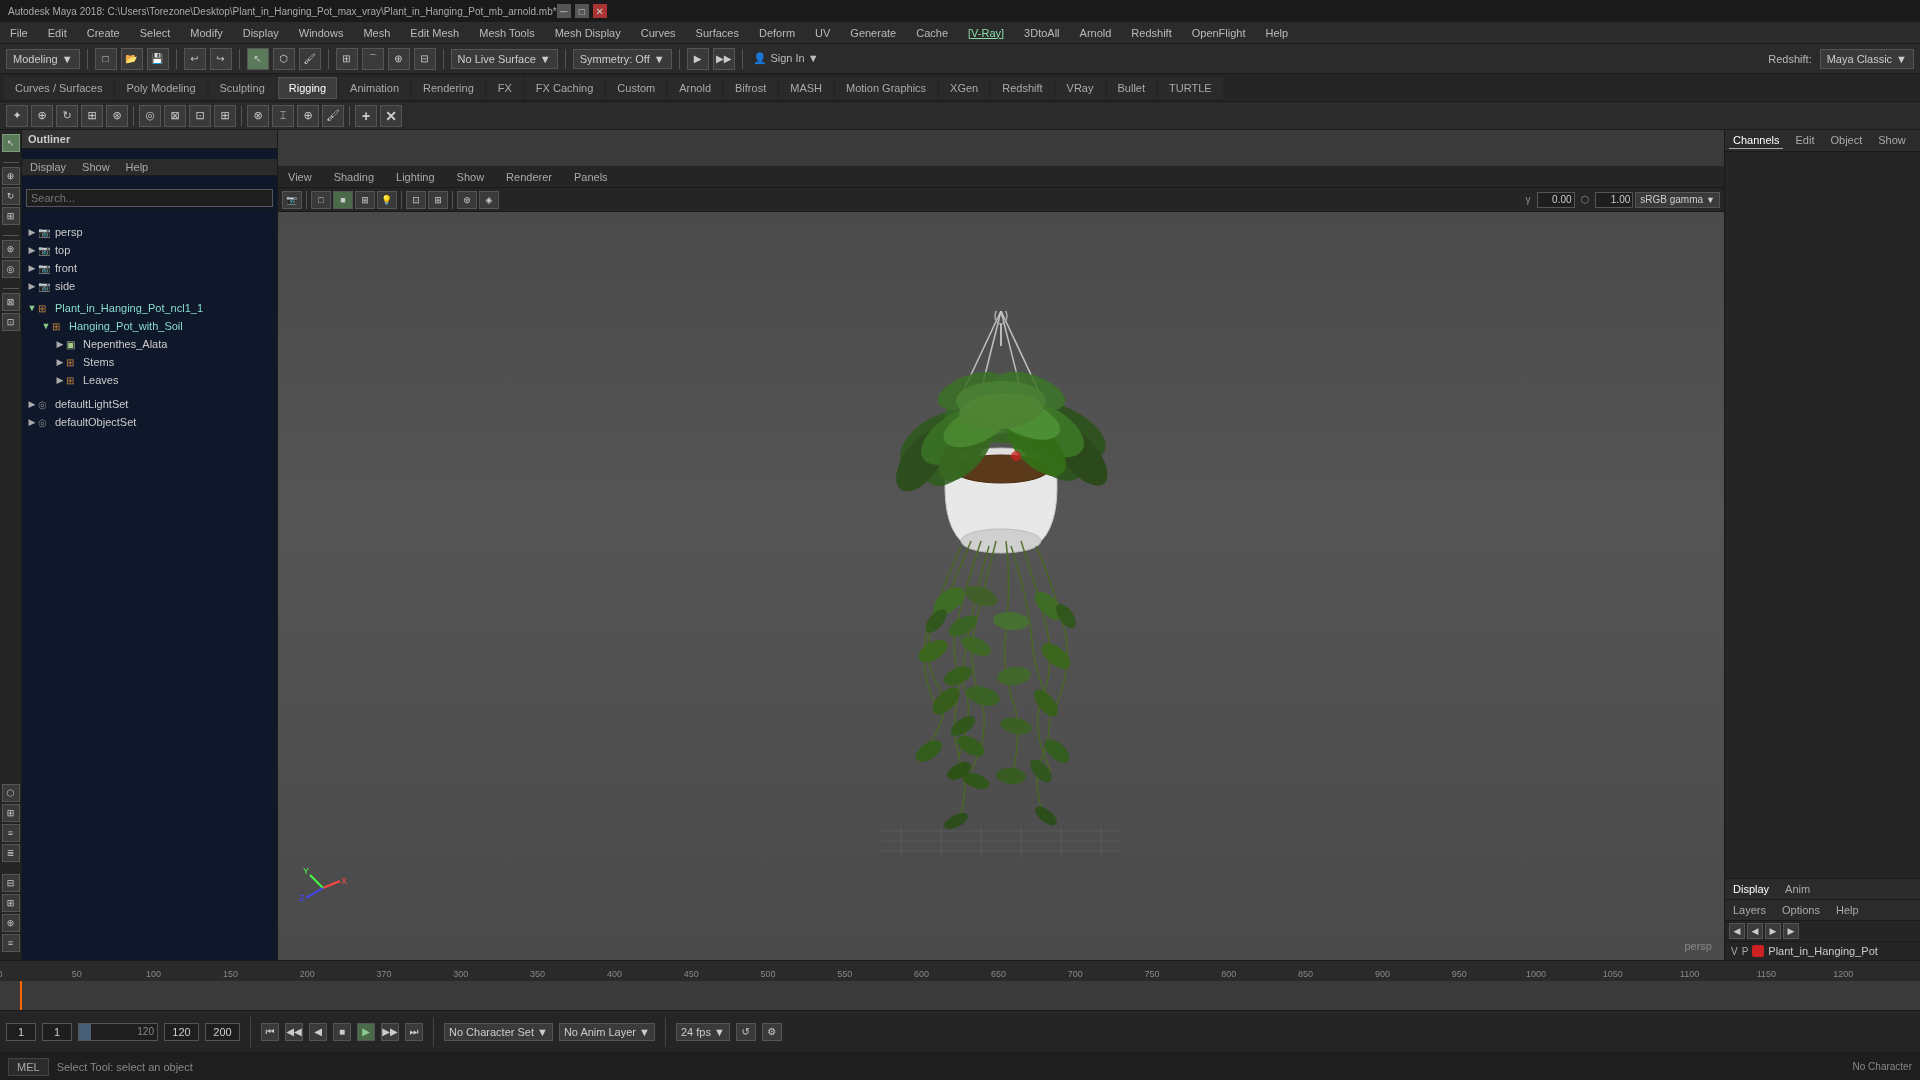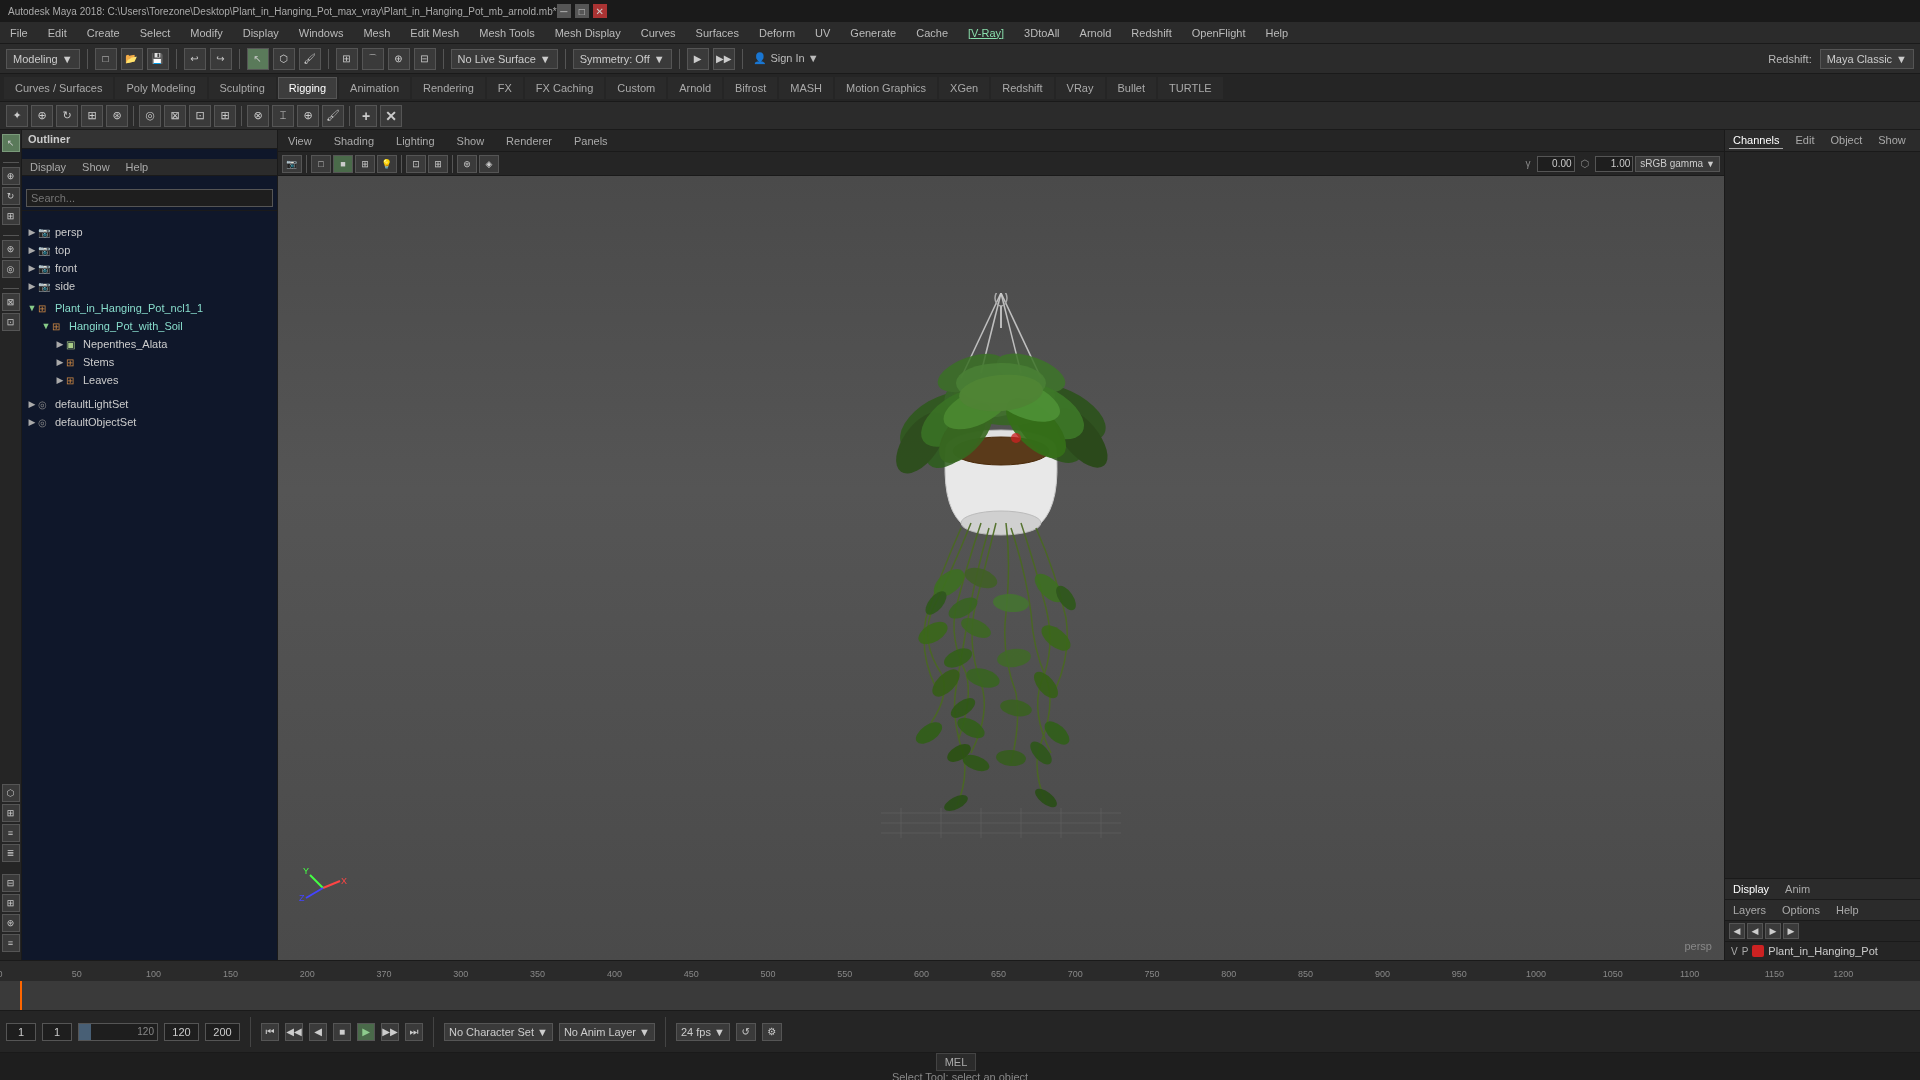--- a/index.html
+++ b/index.html
@@ -197,20 +197,21 @@
     .tree-label { color: #ccc; font-size: 11px; }
     .icon-camera { color: #88aacc; }
 
     
     #viewport-area {
       flex: 1;
       background: #5eead4;
       display: flex;
       flex-direction: column;
       position: relative;
+      margin-top: 36px;
     }
     #viewport-menubar {
       height: 22px;
       background: #252525;
       display: flex;
       align-items: center;
       padding: 0 4px;
       gap: 10px;
       border-bottom: 1px solid #1a1a1a;
       font-size: 11px;
@@ -398,21 +399,20 @@
     
     #status-bar {
       height: 28px;
       background: #1e1e1e;
       border-top: 1px solid #1a1a1a;
       display: flex;
       align-items: center;
       padding: 0 8px;
       font-size: 11px;
       color: #888;
-      flex-direction: column;
     }
 
     
     ::-webkit-scrollbar { width: 8px; height: 8px; }
     ::-webkit-scrollbar-track { background: #1e1e1e; }
     ::-webkit-scrollbar-thumb { background: #555; }
 
     
     #left-side-tools {
       width: 22px;
@@ -930,21 +930,21 @@
         <span class="ruler-mark" style="left: 52%;">650</span>
         <span class="ruler-mark" style="left: 56%;">700</span>
         <span class="ruler-mark" style="left: 60%;">750</span>
         <span class="ruler-mark" style="left: 64%;">800</span>
         <span class="ruler-mark" style="left: 68%;">850</span>
         <span class="ruler-mark" style="left: 72%;">900</span>
         <span class="ruler-mark" style="left: 76%;">950</span>
         <span class="ruler-mark" style="left: 80%;">1000</span>
         <span class="ruler-mark" style="left: 84%;">1050</span>
         <span class="ruler-mark" style="left: 88%;">1100</span>
-        <span class="ruler-mark" style="left: 92%; margin-left: 8px;">1150</span>
+        <span class="ruler-mark" style="left: 92%;">1150</span>
         <span class="ruler-mark" style="left: 96%;">1200</span>
       </div>
   </div>
   <div id="timeline-bar" style="position:relative;">
     <div id="timeline-playhead"></div>
   </div>
 </div>
 
 <div id="bottom-controls">
   <input class="bc-field" type="text" value="1" style="width: 30px;">

